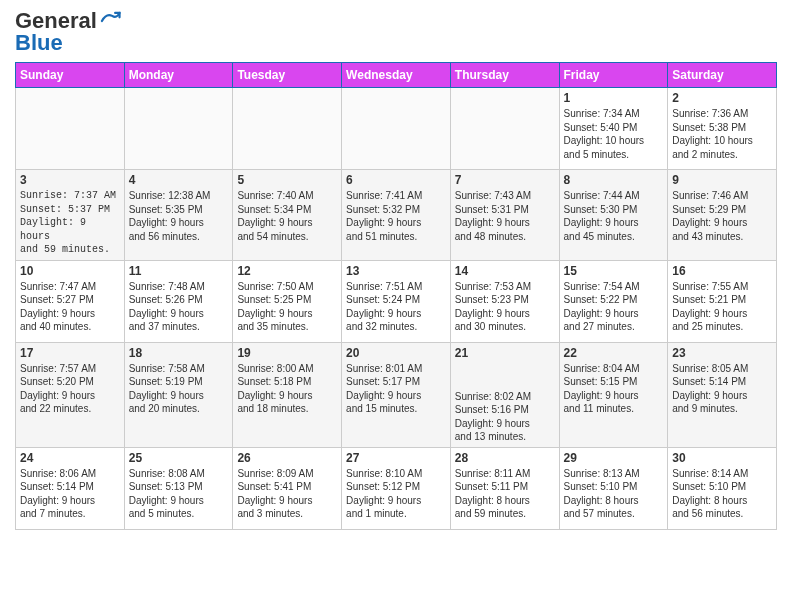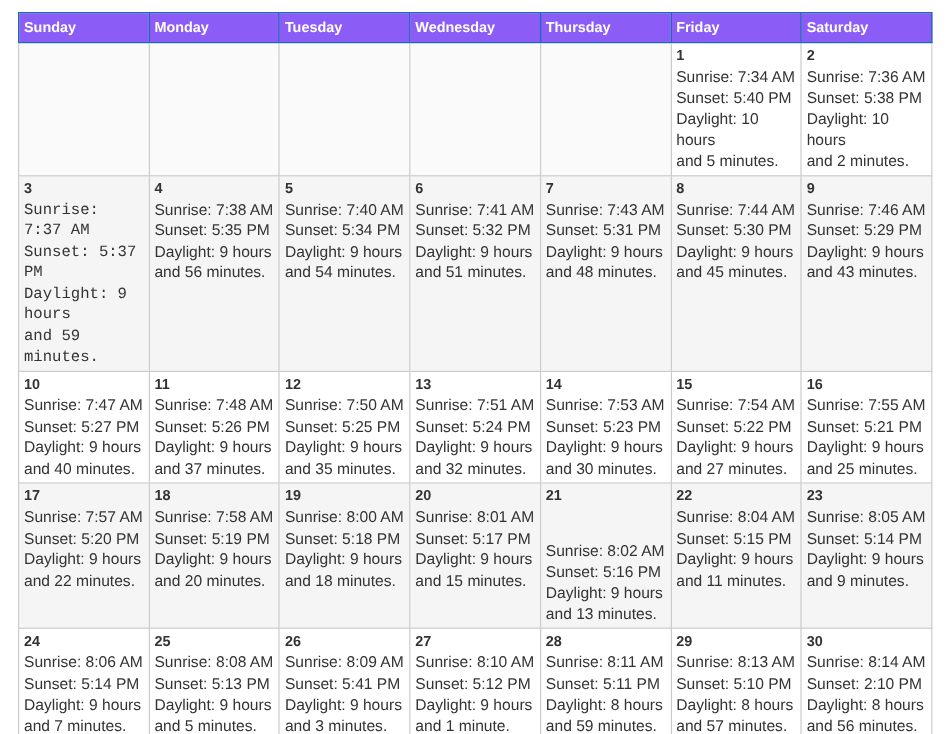--- a/index.html
+++ b/index.html
@@ -45,21 +45,21 @@
     }
     .location {
       font-size: 15px;
       color: #555;
     }
     table {
       width: 100%;
       border-collapse: collapse;
     }
     thead th {
-      background: #8b5cf6;
+      background: #d946ef;
       color: #fff;
       font-size: 12px;
       padding: 5px 4px;
       text-align: left;
       border: 1px solid #1a6bb5;
     }
     tbody td {
       border: 1px solid #ccc;
       vertical-align: top;
       padding: 3px 4px;
@@ -72,32 +72,50 @@
     tbody tr:nth-child(even) td {
       background: #f5f5f5;
     }
     .day-number {
       font-size: 12px;
       font-weight: bold;
       display: block;
       margin-bottom: 2px;
     }
     .day-info {
-      font-size: 13px;
+      font-size: 10px;
       line-height: 1.35;
       color: #333;
     }
     .empty-cell {
       background: #fafafa;
     }
   </style>
 </head>
 <body>
 
 <div class="page">
+  <div class="header">
+    <div class="logo">
+      <div class="logo-text" style="flex-direction: column; align-items: flex-start;">
+          <div style="display: flex; align-items: center;">
+            <span class="logo-general">General</span>
+            <svg width="22" height="22" viewBox="0 0 30 30" style="margin-left: 2px;">
+              <path d="M4 15 Q10 4 18 8 Q24 12 28 4" fill="none" stroke="#1a6bb5" stroke-width="3" stroke-linecap="round"></path>
+              <path d="M22 4 L28 4 L28 10" fill="none" stroke="#1a6bb5" stroke-width="3" stroke-linecap="round"></path>
+            </svg>
+          </div>
+          <div><span class="logo-blue">Blue</span></div>
+        </div>
+    </div>
+    <div class="title-block">
+      <div class="month-title"></div>
+      <div class="location"></div>
+    </div>
+  </div>
 
   <table>
     <thead>
       <tr>
       <th>Sunday</th>
           <th>Monday</th>
           <th>Tuesday</th>
           <th>Wednesday</th>
           <th>Thursday</th>
           <th>Friday</th>
@@ -129,21 +147,21 @@
         <tr>
           <td>
             <span class="day-number">3</span>
             <div class="day-info" style="white-space: pre-line; font-family: Liberation Mono, monospace;">Sunrise: 7:37 AM
 Sunset: 5:37 PM
 Daylight: 9 hours
 and 59 minutes.</div>
           </td>
           <td>
             <span class="day-number">4</span>
-            <div class="day-info" style="white-space: pre-line;">Sunrise: 7:38 AM
+            <div class="day-info" style="white-space: pre-line;">Sunrise: 12:38 AM
 Sunset: 5:35 PM
 Daylight: 9 hours
 and 56 minutes.</div>
           </td>
           <td>
             <span class="day-number">5</span>
             <div class="day-info" style="white-space: pre-line;">Sunrise: 7:40 AM
 Sunset: 5:34 PM
 Daylight: 9 hours
 and 54 minutes.</div>
@@ -318,20 +336,20 @@
           <td>
             <span class="day-number">29</span>
             <div class="day-info" style="white-space: pre-line;">Sunrise: 8:13 AM
 Sunset: 5:10 PM
 Daylight: 8 hours
 and 57 minutes.</div>
           </td>
           <td>
             <span class="day-number">30</span>
             <div class="day-info" style="white-space: pre-line;">Sunrise: 8:14 AM
-Sunset: 2:10 PM
+Sunset: 5:10 PM
 Daylight: 8 hours
 and 56 minutes.</div>
           </td>
         </tr>
       </tbody>
   </table>
 </div>
 
 </body></html>

